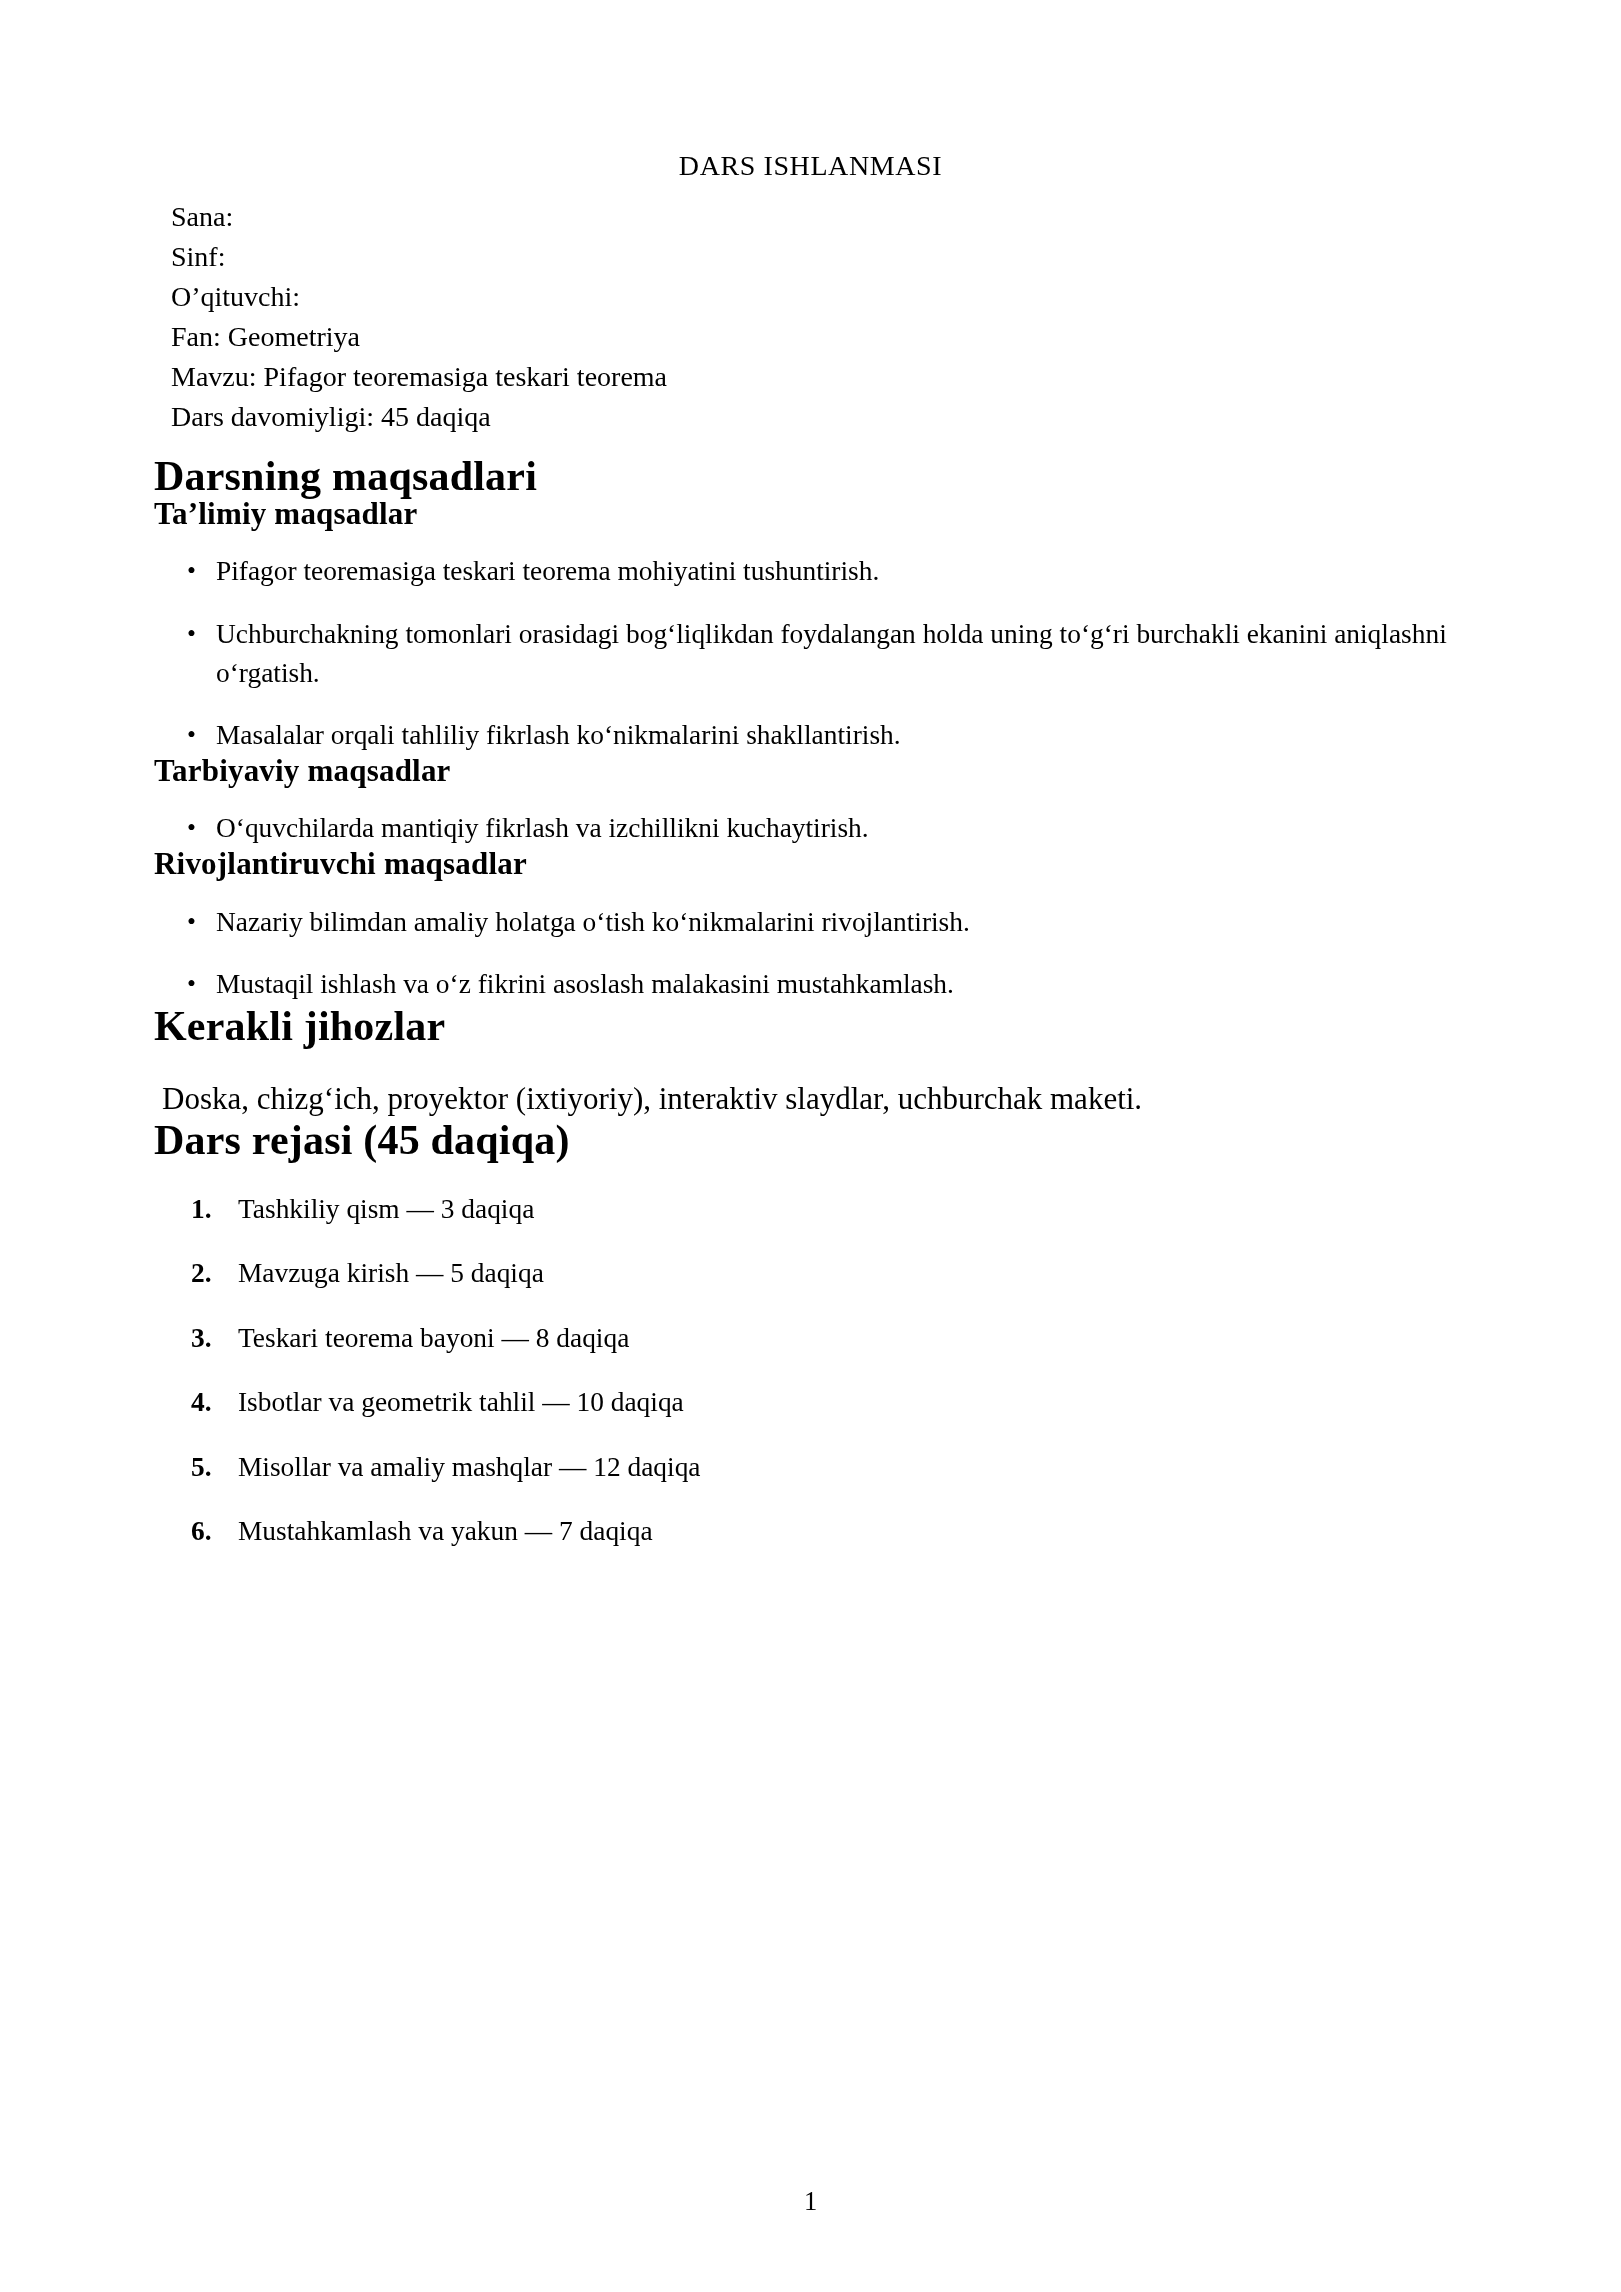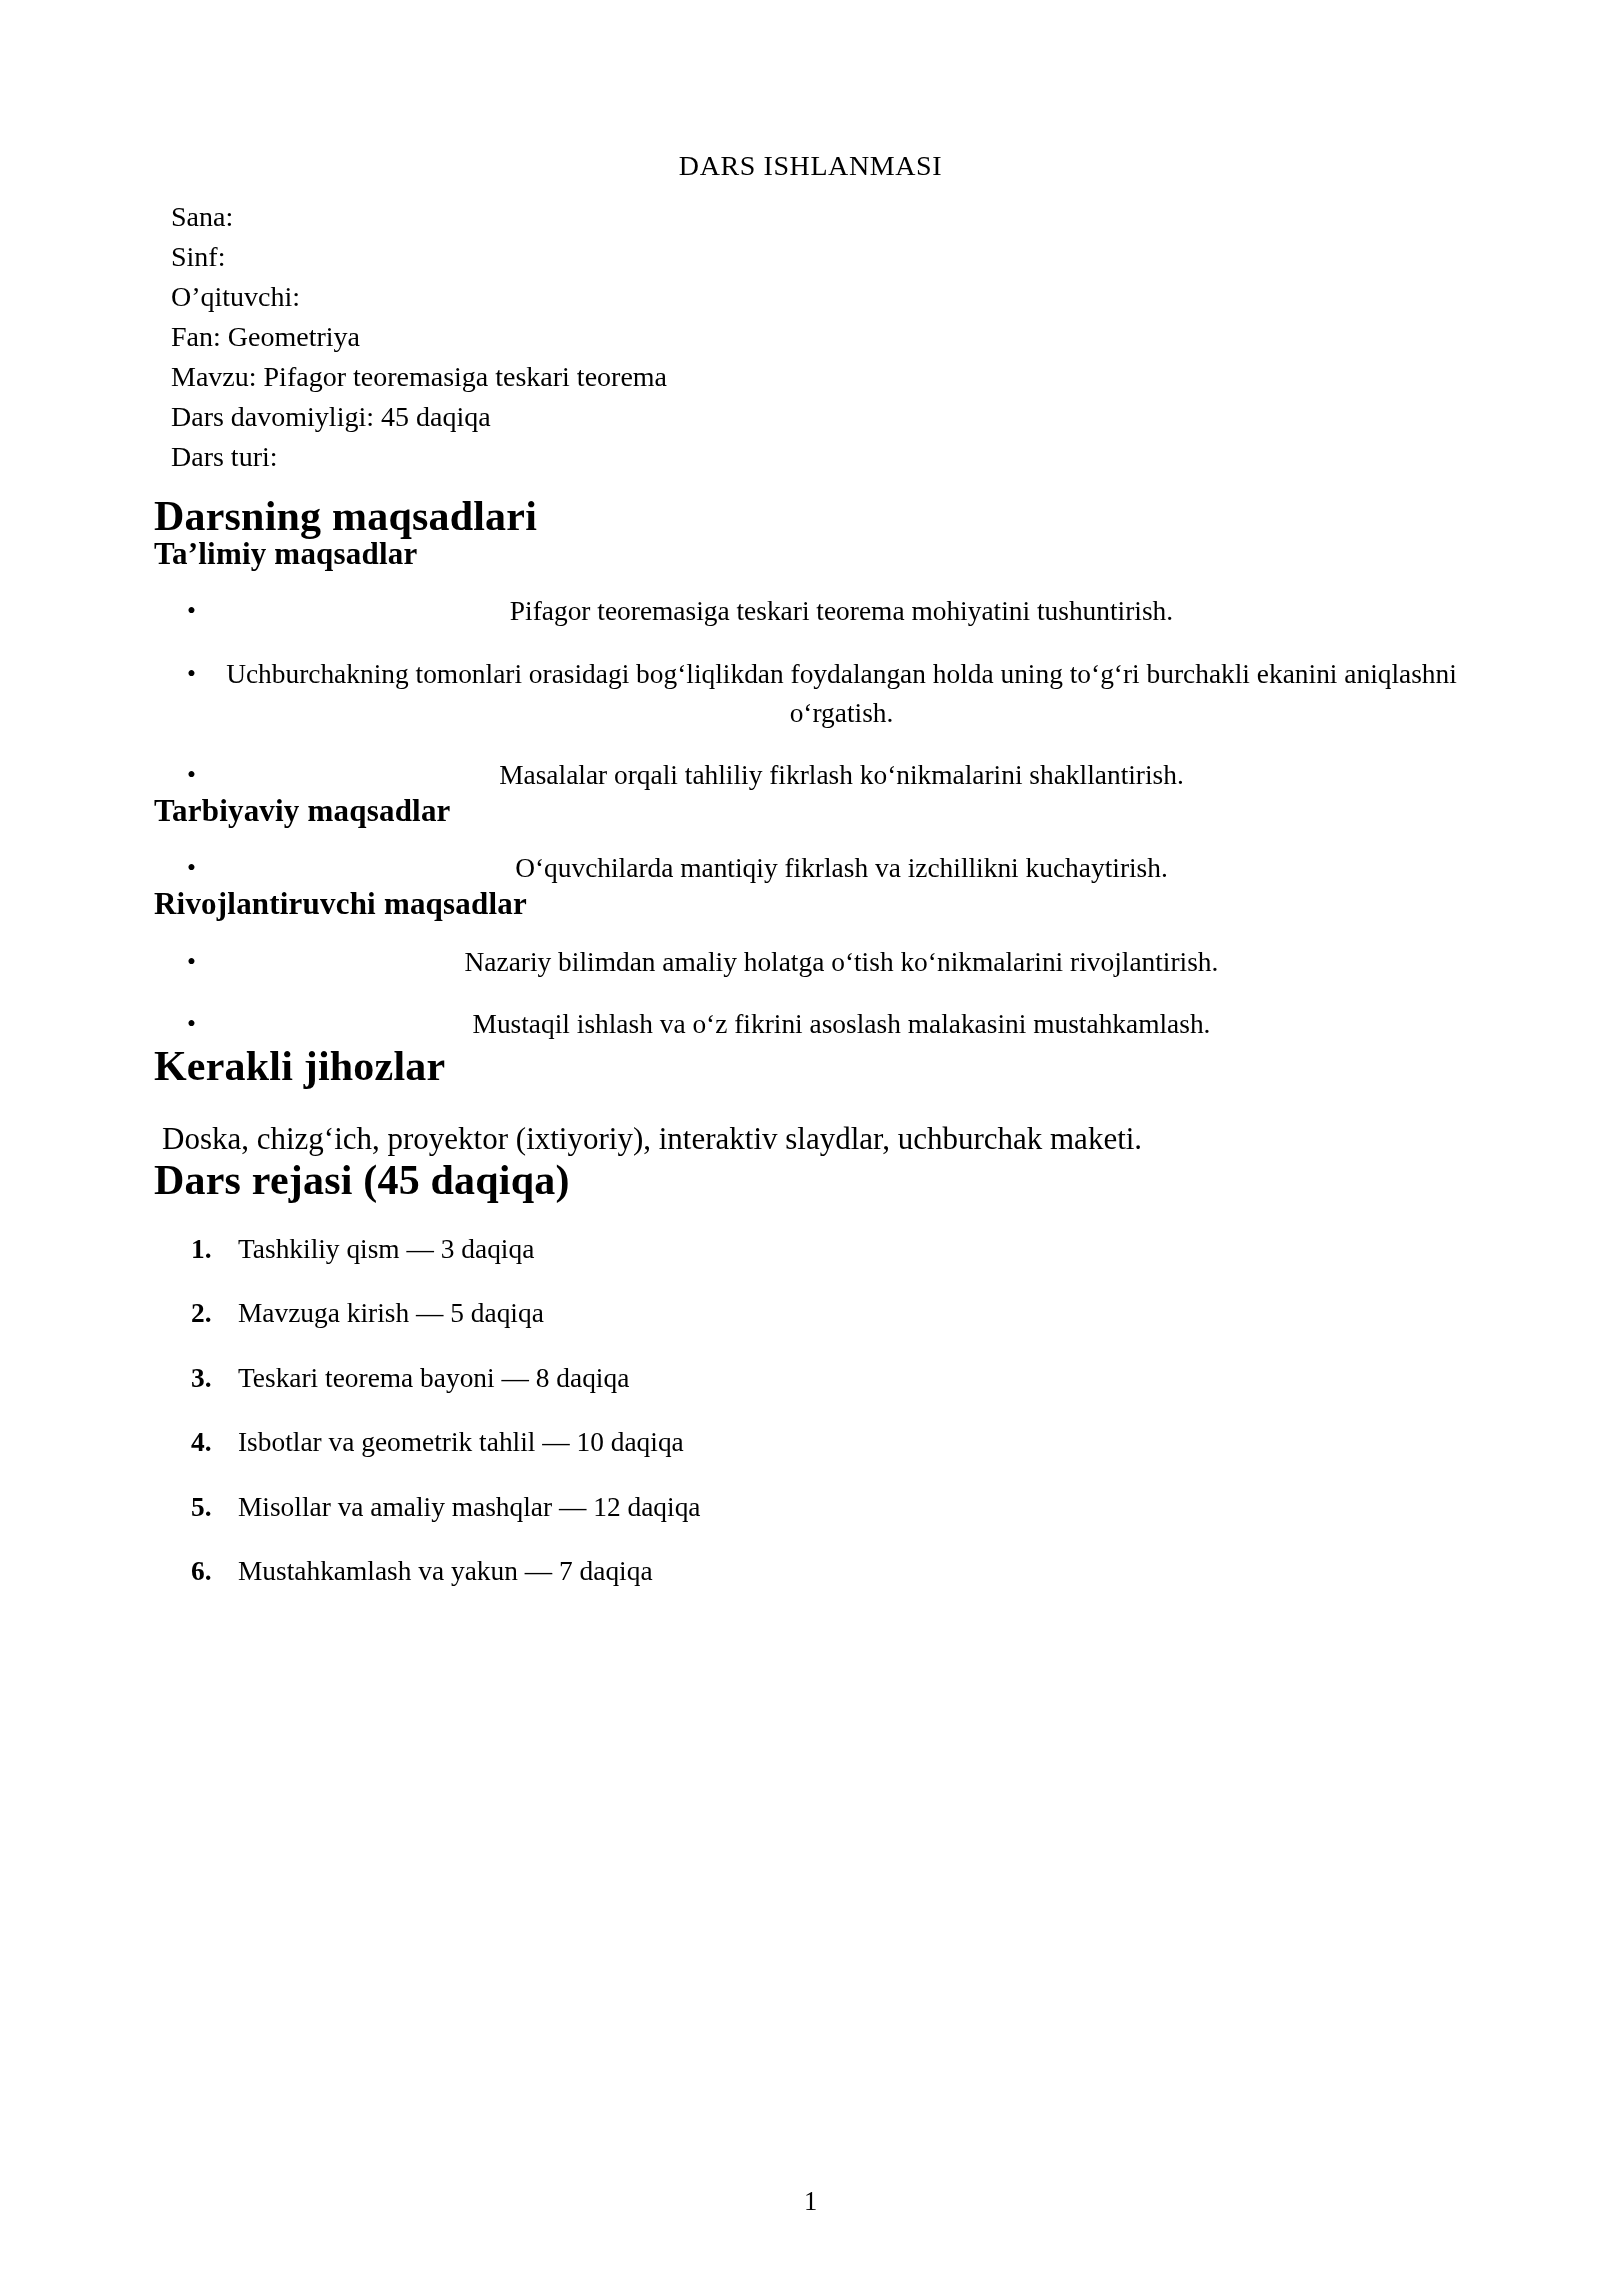--- a/index.html
+++ b/index.html
@@ -81,21 +81,20 @@
     list-style: none;
     margin: 21.6px 0 0 0;
     padding: 0;
   }
   ul.bul > li {
     position: relative;
     padding-left: 62px;
     font-size: 27.4px;
     line-height: 39px;
     margin-bottom: 23.5px;
-    text-align: center;
   }
   ul.bul > li:last-child { margin-bottom: 0; }
   ul.bul > li::before {
     content: "\2022";
     position: absolute;
     left: 33px;
     top: -1px;
     font-size: 25.5px;
     line-height: 39px;
   }
@@ -150,21 +149,20 @@
 
     <div class="doc-title">DARS ISHLANMASI</div>
 
     <ul class="meta">
       <li>Sana:</li>
       <li>Sinf:</li>
       <li>O’qituvchi:</li>
       <li>Fan: Geometriya</li>
       <li>Mavzu: Pifagor teoremasiga teskari teorema</li>
       <li>Dars davomiyligi: 45 daqiqa</li>
-      <li>Dars turi:</li>
     </ul>
 
     <h1 class="sec sec-goals">Darsning maqsadlari</h1>
 
     <h2 class="subsec sub-edu">Ta’limiy maqsadlar</h2>
     <ul class="bul">
       <li>Pifagor teoremasiga teskari teorema mohiyatini tushuntirish.</li>
       <li>Uchburchakning tomonlari orasidagi bogʻliqlikdan foydalangan holda uning toʻgʻri burchakli ekanini aniqlashni oʻrgatish.</li>
       <li>Masalalar orqali tahliliy fikrlash koʻnikmalarini shakllantirish.</li>
     </ul>

